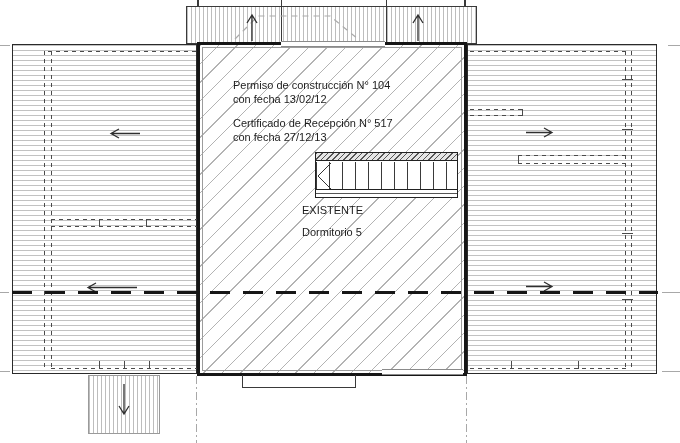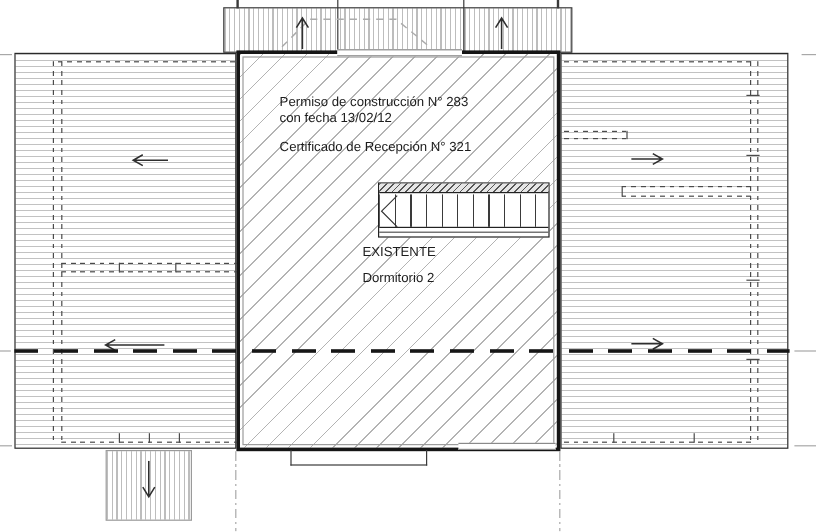--- a/index.html
+++ b/index.html
@@ -90,28 +90,29 @@
     </svg>
   </div>
 
   <div class="abs d-hatch" style="left:197px;top:42px;width:270px;height:334px;border:3px solid #161616;">
     <div class="abs" style="left:2px;top:2px;right:2px;bottom:2px;border:1px solid #9c9c9c;"></div>
   </div>
   <div class="abs" style="left:281px;top:41px;width:104px;height:6px;background:#fff;border-top:1px solid #8a8a8a;border-bottom:1px solid #8a8a8a;"></div>
   <div class="abs" style="left:382px;top:369px;width:81px;height:6px;background:#fff;border-top:1px solid #8a8a8a;border-bottom:1px solid #8a8a8a;"></div>
 
   <div class="abs note" style="left:233px;top:78px;">
-    <div>Permiso de construcción N° 283</div>
+    <div>Permiso de construcción N° 104</div>
     <div>con fecha 13/02/12</div>
   </div>
   <div class="abs note" style="left:233px;top:116px;">
-    <div>Certificado de Recepción N° 321</div>
+    <div>Certificado de Recepción N° 517</div>
+    <div>con fecha 27/12/13</div>
   </div>
   <div class="abs lbl" style="left:302px;top:204px;">EXISTENTE</div>
-  <div class="abs lbl" style="left:302px;top:226px;">Dormitorio 2</div>
+  <div class="abs lbl" style="left:302px;top:226px;">Dormitorio 5</div>
 
   <div class="abs" style="left:315px;top:152px;width:143px;height:46px;border:1px solid #222;background:#fff;">
     <div class="abs dense-hatch" style="left:0;top:0;width:141px;height:8px;border-bottom:1px solid #222;"></div>
     <div class="abs treads" style="left:0;top:9px;width:141px;height:28px;border-bottom:1px solid #222;"></div>
     <svg class="abs" style="left:1px;top:9px;" width="15" height="28">
       <path d="M14,1 L1,14 L14,27" stroke="#333" stroke-width="1" fill="none"></path>
     </svg>
     <div class="abs" style="left:0;top:40px;width:141px;height:1px;background:#555;"></div>
   </div>
 

